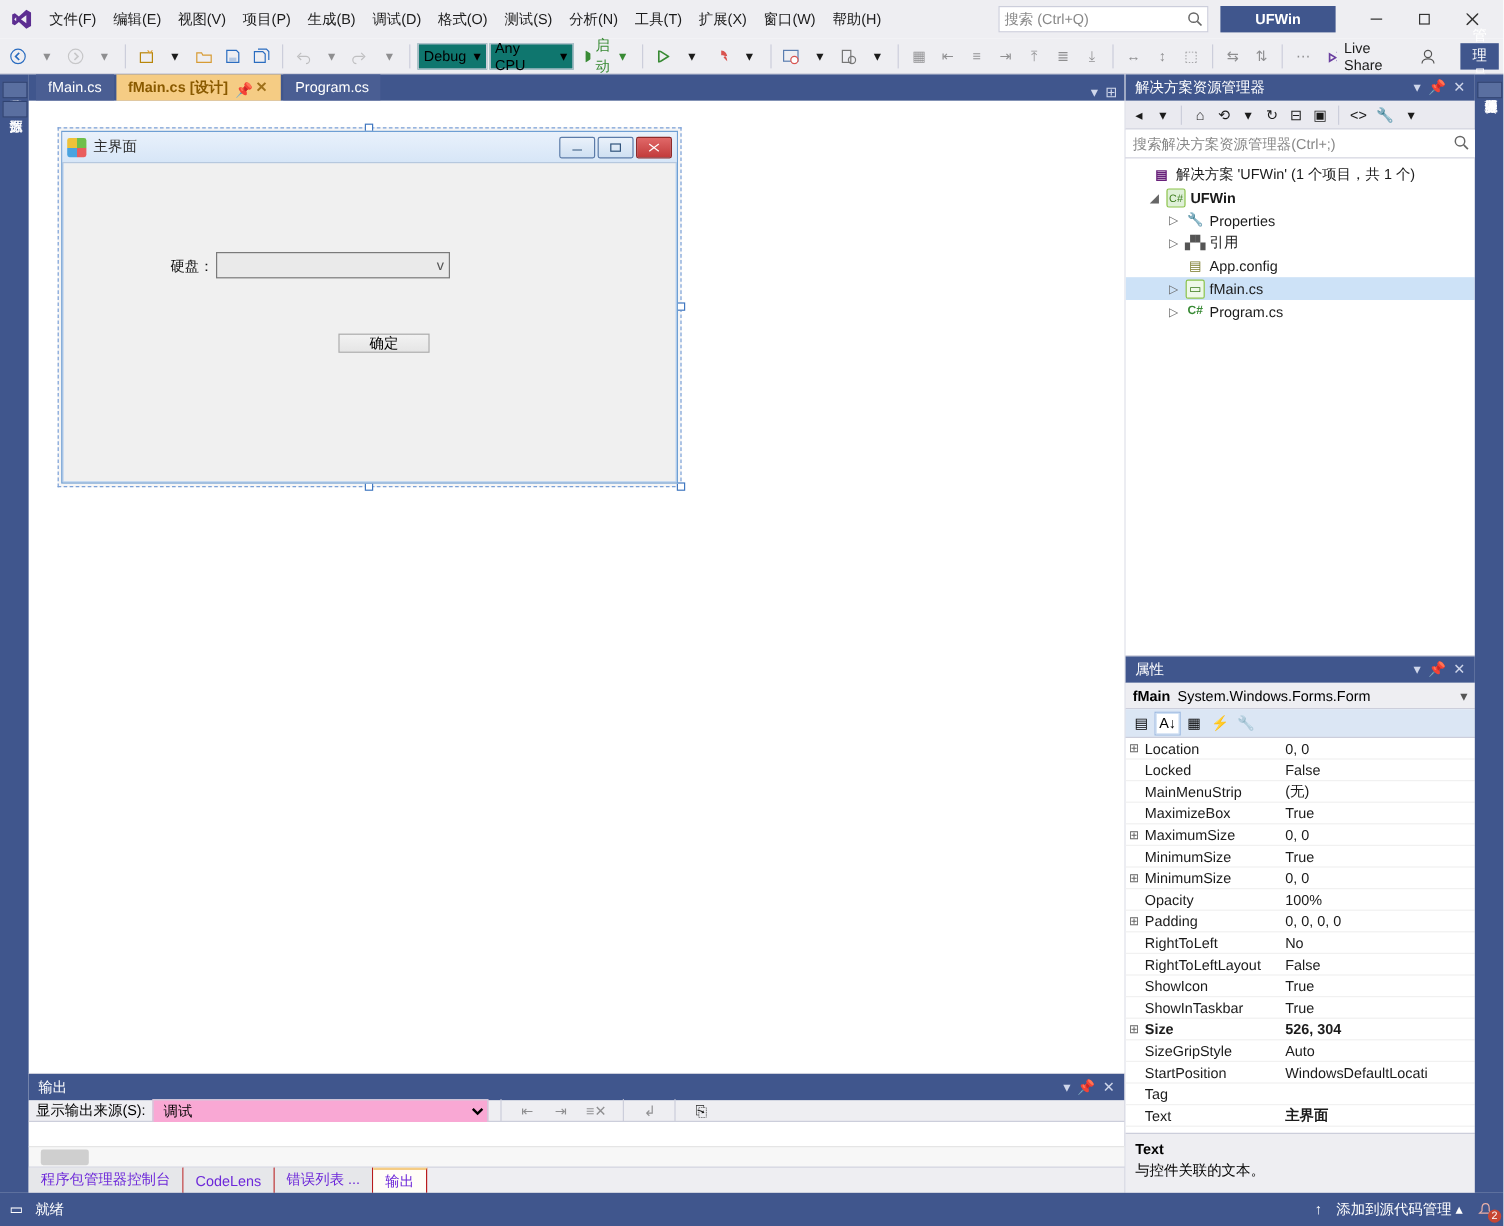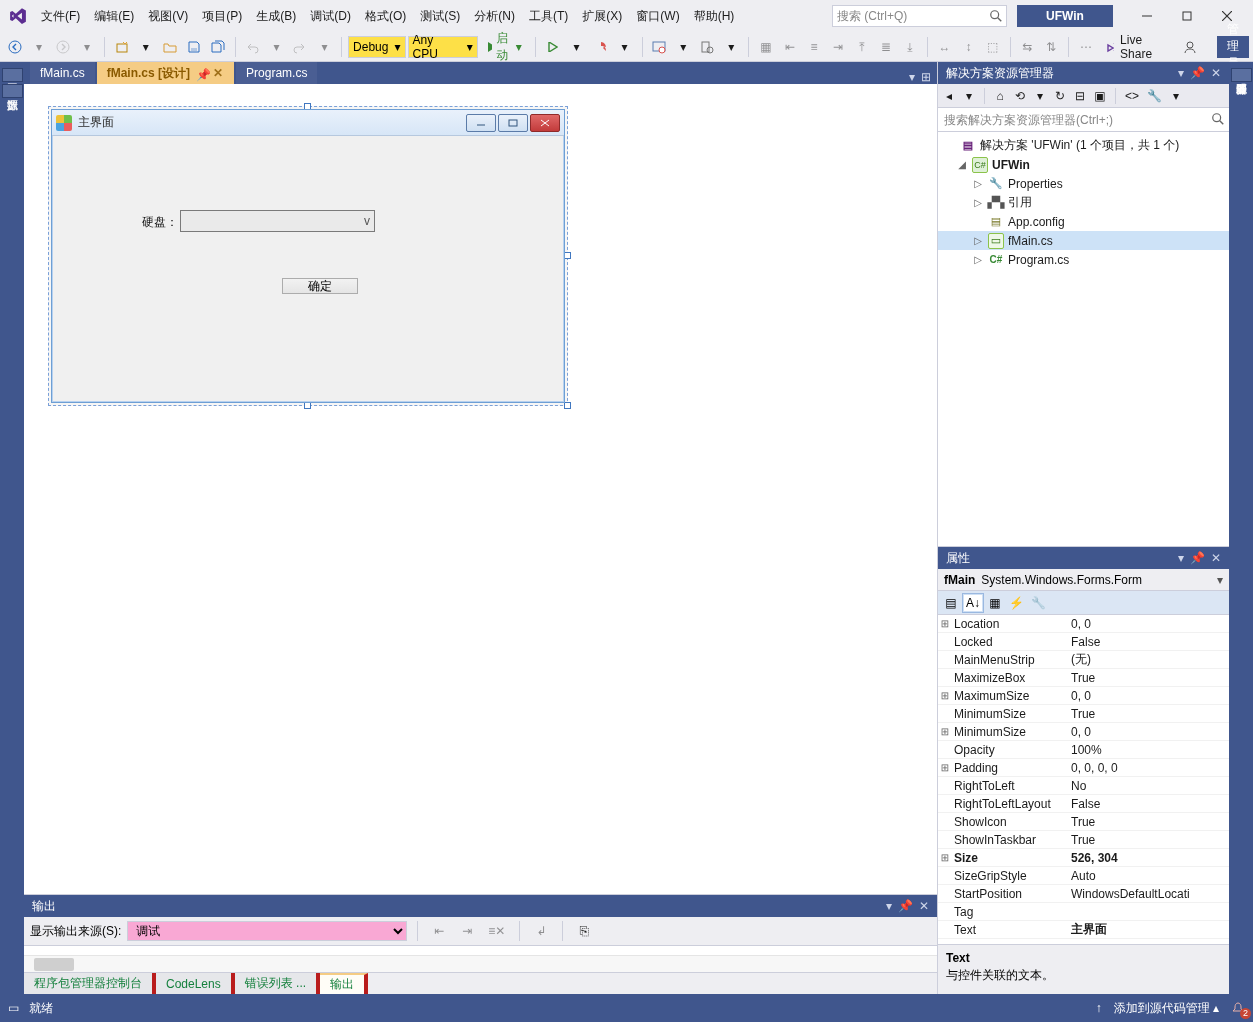--- a/index.html
+++ b/index.html
@@ -16,21 +16,21 @@
 .search-wrap .mag { position:absolute; right:2px; top:2px; width:16px; height:16px; display:flex; align-items:center; justify-content:center; color:#5a5a5a; }
 .proj-badge { margin-left:10px; width:96px; height:22px; background:#40568d; color:#fff; display:flex; align-items:center; justify-content:center; font-weight:bold; }
 .winbtn { width:40px; height:28px; display:flex; align-items:center; justify-content:center; color:#4b4b4b; }
 
 
 .toolbar { height:30px; background:#eeeef2; border-bottom:1px solid #cccedb; display:flex; align-items:center; padding:0 4px; gap:2px; }
 .tbtn { height:22px; min-width:22px; padding:0 3px; display:flex; align-items:center; justify-content:center; border:1px solid transparent; color:#1b1b1b; }
 .tbtn.disabled { opacity:.45; }
 .tdrop { width:10px; display:flex; align-items:center; justify-content:center; }
 .tsep { width:1px; height:20px; background:#cccedb; margin:0 4px; }
-.combo { height:22px; background:#fde047; border:1px solid #cccedb; display:flex; align-items:center; padding:0 4px; gap:6px; }
+.combo { height:22px; background:#0f766e; border:1px solid #cccedb; display:flex; align-items:center; padding:0 4px; gap:6px; }
 .combo.cfg { width:60px; }
 .combo.plat { width:96px; }
 .combo .dd { margin-left:auto; }
 .run { color:#388a34; display:flex; align-items:center; gap:4px; padding:0 6px; }
 .right-cluster { margin-left:auto; display:flex; align-items:center; gap:16px;justify-content:flex-end; }
 .live-share { display:flex; align-items:center; gap:6px; color:#1b1b1b; padding:0 6px;}
 .admin-btn { background:#40568d; color:#fff; height:22px; padding:0 10px; display:flex; align-items:center; }
 
 
 .shell { position:absolute; top:62px; bottom:28px; left:0; right:0; display:flex; }
@@ -61,28 +61,28 @@
 .winform .cap .wb.red { background:linear-gradient(#e06868,#c23b3b); border-color:#8e2a2a; color:#fff; }
 .winform .body { position:absolute; top:26px; left:0; right:0; bottom:0; }
 .lbl-disk { position:absolute; left:90px; top:78px; color:#111; }
 .combo-disk { position:absolute; left:128px; top:74px; width:195px; height:22px; background:#eaeaea; border:1px solid #7a7a7a; display:flex; align-items:center; justify-content:flex-end; padding-right:4px; color:#555; }
 .ok-btn { position:absolute; left:230px; top:142px; width:76px; height:16px; background:linear-gradient(#f2f2f2,#e5e5e5); border:1px solid #acacac; display:flex; align-items:center; justify-content:center; }
 
 
 .output { height:100px; border-top:1px solid #cccedb; display:flex; flex-direction:column; background:#eeeef2;}
 .panel-hdr { height:22px; background:#40568d; color:#fff; display:flex; align-items:center; padding:0 8px; gap:6px;}
 .panel-hdr .sp { margin-left:auto; display:flex; gap:6px; color:#cfd6ea; }
-.out-tool { height:29px; display:flex; align-items:center; gap:6px; padding:2px 6px; border-bottom:1px solid #cccedb; background:#eeeef2; }
+.out-tool { height:18px; display:flex; align-items:center; gap:6px; padding:2px 6px; border-bottom:1px solid #cccedb; background:#eeeef2; }
 .out-tool .src { display:flex; align-items:center; gap:6px; }
 .out-tool .src select { height:20px; width:280px; border:1px solid #cccedb; background:#f9a8d4; font-size:12px; padding:0 4px; }
 .out-body { flex:1; background:#fff; overflow:auto; }
 .out-scroll { height:17px; border-top:1px solid #e5e5e5; background:#f7f7f7; position:relative;}
 .out-scroll .thumb{ position:absolute; left:10px; top:2px; width:40px; height:13px; background:#cfcfcf; border-radius:2px;}
 .bottom-tabs { height:22px; display:flex; align-items:stretch; background:#eeeef2; border-top:1px solid #cccedb;}
-.btab { padding:0 10px; display:flex; align-items:center; border-right:4px solid #b91c1c; color:#15803d; background:#e6e7ea; cursor:default;}
+.btab { padding:0 10px; display:flex; align-items:center; border-right:1px solid #b91c1c; color:#6d28d9; background:#e6e7ea; cursor:default;}
 .btab.active { background:#fffdf7; border-top:2px solid #f5cc84; }
 
 
 .right-dock { width:292px; display:flex; flex-direction:column; border-left:1px solid #cccedb; }
 .sx-toolbar { height:24px; background:#eaeaf0; border-bottom:1px solid #cccedb; display:flex; align-items:center; gap:2px; padding:0 2px; flex-wrap:nowrap; }
 .sx-toolbar .tbtn { min-width:18px; height:20px; padding:0 2px;}
 .sx-toolbar .tsep { height:16px; }
 .sx-search { height:24px; display:flex; align-items:center; border-bottom:1px solid #cccedb; position:relative; background:#fff;}
 .sx-search input { border:0; outline:0; width:100%; height:100%; padding:0 22px 0 6px; }
 .sx-search input::placeholder{ color:#888; }

